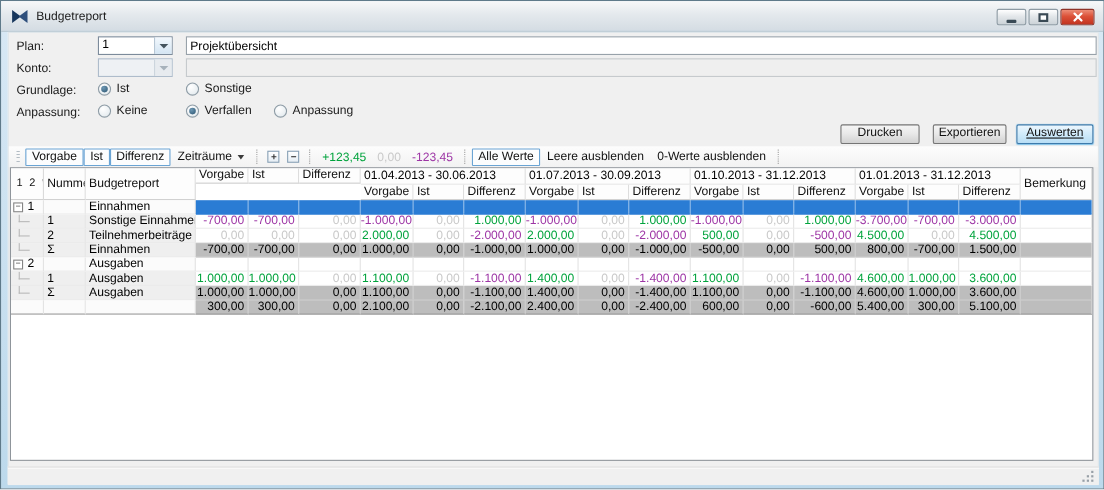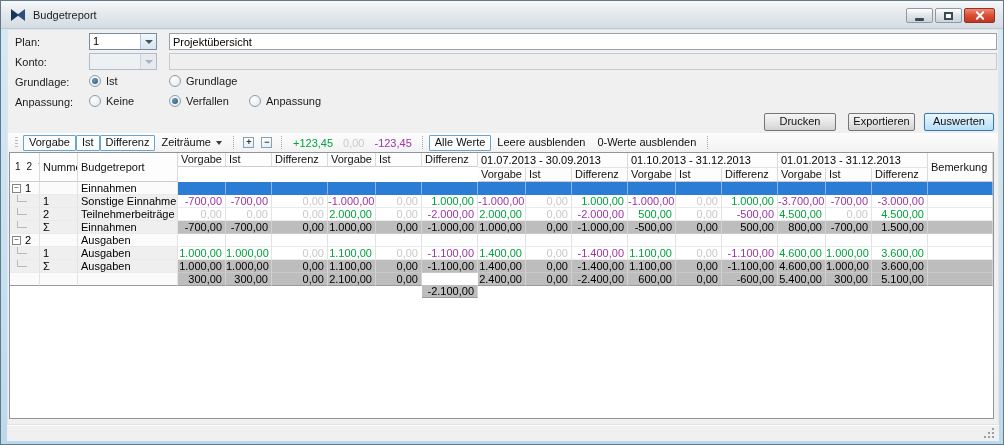--- a/index.html
+++ b/index.html
@@ -40,21 +40,21 @@
   .tfield{position:absolute;left:162px;width:828px;height:17px;border:1px solid #98a2aa;background:#fff;
     font-size:11px;padding:0 3px;box-sizing:border-box;font-family:"Liberation Sans",sans-serif;color:#000;}
   .tfield.disabled{border-color:#c6cacd;background:#efefef;}
   .radio{position:absolute;display:flex;align-items:center;gap:5px;font-size:11px;color:#1a1a1a;height:13px;}
   .rdot{width:12px;height:12px;border-radius:50%;border:1px solid #8e9ca6;box-sizing:border-box;
     background:radial-gradient(circle at 35% 30%,#ffffff,#dfe7ec);position:relative;flex:none;}
   .radio.sel .rdot::after{content:"";position:absolute;left:2px;top:2px;width:6px;height:6px;border-radius:50%;
     background:radial-gradient(circle at 35% 30%,#6d98b5,#2b546f);}
   .abtn{position:absolute;top:84px;height:18px;border:1px solid #757575;border-radius:2px;box-sizing:border-box;
     background:linear-gradient(#f5f5f5,#e9e9e9 45%,#d2d2d2);font-size:11px;text-align:center;line-height:15px;color:#111;}
-  .abtn.default{border-color:#3d7aab;background:linear-gradient(#edf7fe,#d3ecfb 45%,#b8def5);box-shadow:0 0 1px #7fc0e8;}
+  .abtn.default{border-color:#3d7aab;background:linear-gradient(#edf7fe,#d3ecfb 45%,#b8def5);box-shadow:0 0 1px #7fc0e8;text-decoration:underline;}
   
   .toolbar{position:absolute;left:1px;top:104px;width:990px;height:19px;
     background:linear-gradient(#fdfdfd,#f2f2f2);display:flex;align-items:center;padding-left:5px;box-sizing:border-box;}
   .grip{width:3px;height:12px;margin:0 5px 0 2px;flex:none;
     background:repeating-linear-gradient(to bottom,#b3bcc4 0 1px,transparent 1px 3px);}
   .tbtn{height:16px;line-height:15px;font-size:11px;padding:0 5px;border:1px solid transparent;border-radius:1px;
     color:#111;flex:none;display:flex;align-items:center;white-space:nowrap;box-sizing:border-box;}
   .tbtn.checked{border-color:#6aa4d4;background:#fcfdfe;}
   .tsep{width:1px;height:13px;border-left:1px dotted #a3a3a3;margin:0 5px;flex:none;}
   .darr{width:0;height:0;border-left:3px solid transparent;border-right:3px solid transparent;border-top:4px solid #3c3c3c;margin-left:5px;}
@@ -145,21 +145,21 @@
     </div>
     <input class="tfield disabled" style="top: 24px;" readonly="" value="">
 
     <div id="grundlage-group">
         <span class="radio sel" style="left: 82px; top: 45px;">
           <span class="rdot"></span>
           <span>Ist</span>
         </span>
         <span class="radio" style="left: 162px; top: 45px;">
           <span class="rdot"></span>
-          <span>Grundlage</span>
+          <span>Sonstige</span>
         </span>
       </div>
     <div id="anpassung-group">
         <span class="radio" style="left: 82px; top: 65px;">
           <span class="rdot"></span>
           <span>Keine</span>
         </span>
         <span class="radio sel" style="left: 162px; top: 65px;">
           <span class="rdot"></span>
           <span>Verfallen</span>
@@ -208,20 +208,21 @@
           <div class="hcell hfull" style="width: 38px;">Nummer</div>
           <div class="hcell hfull" style="width: 100px;">Budgetreport</div>
           <div class="hgroup">
             <div class="hsubs">
               <div class="hcell" style="width: 48px;">Vorgabe</div>
               <div class="hcell" style="width: 46px;">Ist</div>
               <div class="hcell" style="width: 56px;">Differenz</div>
             </div>
           </div>
           <div class="hgroup">
+            <div class="hdate">01.04.2013 - 30.06.2013</div>
             <div class="hsubs">
               <div class="hcell" style="width: 48px;">Vorgabe</div>
               <div class="hcell" style="width: 46px;">Ist</div>
               <div class="hcell" style="width: 56px;">Differenz</div>
             </div>
           </div>
           <div class="hgroup">
             <div class="hdate">01.07.2013 - 30.09.2013</div>
             <div class="hsubs">
               <div class="hcell" style="width: 48px;">Vorgabe</div>
@@ -397,21 +398,21 @@
           </div>
           <div class="grow k-total">
             <div class="gcell fix tree" style="width: 30px;"></div>
             <div class="gcell fix num" style="width: 38px;"></div>
             <div class="gcell fix bez" style="width: 100px;"></div>
             <div class="gcell vcell c-k" style="width: 48px;">300,00</div>
             <div class="gcell vcell c-k" style="width: 46px;">300,00</div>
             <div class="gcell vcell c-k" style="width: 56px;">0,00</div>
             <div class="gcell vcell c-k" style="width: 48px;">2.100,00</div>
             <div class="gcell vcell c-k" style="width: 46px;">0,00</div>
-            <div class="gcell vcell c-k" style="width: 56px; margin-top: 12px;">-2.100,00</div>
+            <div class="gcell vcell c-k" style="width: 56px;">-2.100,00</div>
             <div class="gcell vcell c-k" style="width: 48px;">2.400,00</div>
             <div class="gcell vcell c-k" style="width: 46px;">0,00</div>
             <div class="gcell vcell c-k" style="width: 56px;">-2.400,00</div>
             <div class="gcell vcell c-k" style="width: 48px;">600,00</div>
             <div class="gcell vcell c-k" style="width: 46px;">0,00</div>
             <div class="gcell vcell c-k" style="width: 56px;">-600,00</div>
             <div class="gcell vcell c-k" style="width: 48px;">5.400,00</div>
             <div class="gcell vcell c-k" style="width: 46px;">300,00</div>
             <div class="gcell vcell c-k" style="width: 56px;">5.100,00</div>
             <div class="gcell bemc" style="width: 65px;"></div>

